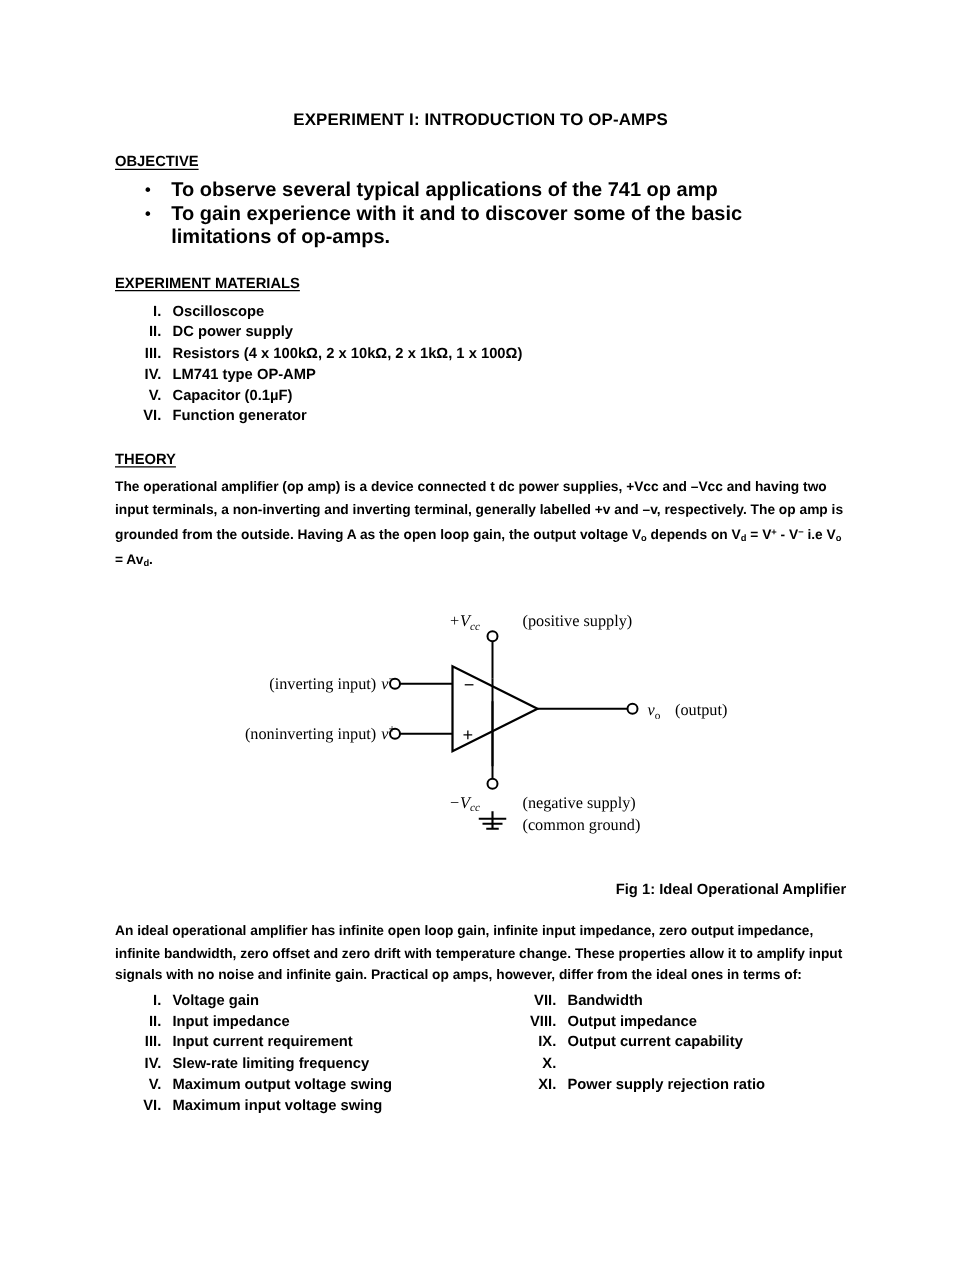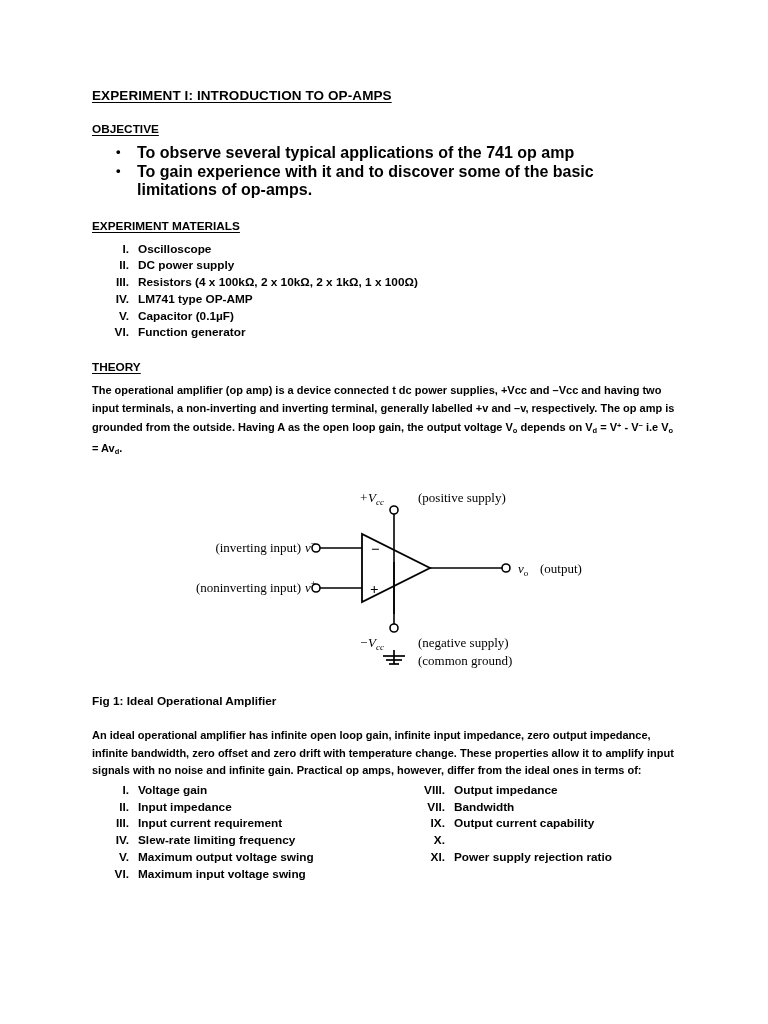--- a/index.html
+++ b/index.html
@@ -28,22 +28,22 @@
     top: 88px;
     width: 585px;
   }
 
   
   h1.doc-title {
     font-size: 13.5px;
     font-weight: bold;
     margin: 0 0 19px 0;
     letter-spacing: 0.1px;
-    text-decoration: underline;
     text-underline-offset: 2px;
+    text-align: center;
   }
   .section-head {
     font-size: 11.8px;
     font-weight: bold;
     margin: 0 0 8px 0;
     text-decoration: underline;
     text-underline-offset: 2px;
   }
   .section-head.spaced-top { margin-top: 19px; }
 
@@ -101,24 +101,24 @@
 
   
   .figure {
     position: relative;
     width: 585px;
     height: 200px;
     margin-top: 22px;
   }
   .figure svg { display: block; }
   .fig-caption {
-    text-align: left;
+    text-align: right;
     font-size: 11.8px;
     font-weight: bold;
-    margin-top: 12px;
+    margin-top: 23px;
   }
 
   
   .two-col {
     display: flex;
     margin-top: 2px;
   }
   .col-left { width: 300px; flex: 0 0 auto; }
   .col-right { flex: 1 1 auto; }
   .col-right ol.roman li .num { width: 53px; }
@@ -265,26 +265,26 @@
           </li>
           <li>
             <span class="num">VI.</span>
             <span class="txt">Maximum input voltage swing</span>
           </li>
         </ol>
       </div>
       <div class="col-right">
         <ol class="roman">
           <li>
+            <span class="num">VII.</span>
+            <span class="txt">Bandwidth</span>
+          </li>
+          <li>
             <span class="num">VIII.</span>
             <span class="txt">Output impedance</span>
-          </li>
-          <li>
-            <span class="num">VII.</span>
-            <span class="txt">Bandwidth</span>
           </li>
           <li>
             <span class="num">IX.</span>
             <span class="txt">Output current capability</span>
           </li>
           <li>
             <span class="num">X.</span>
           </li>
           <li>
             <span class="num">XI.</span>

